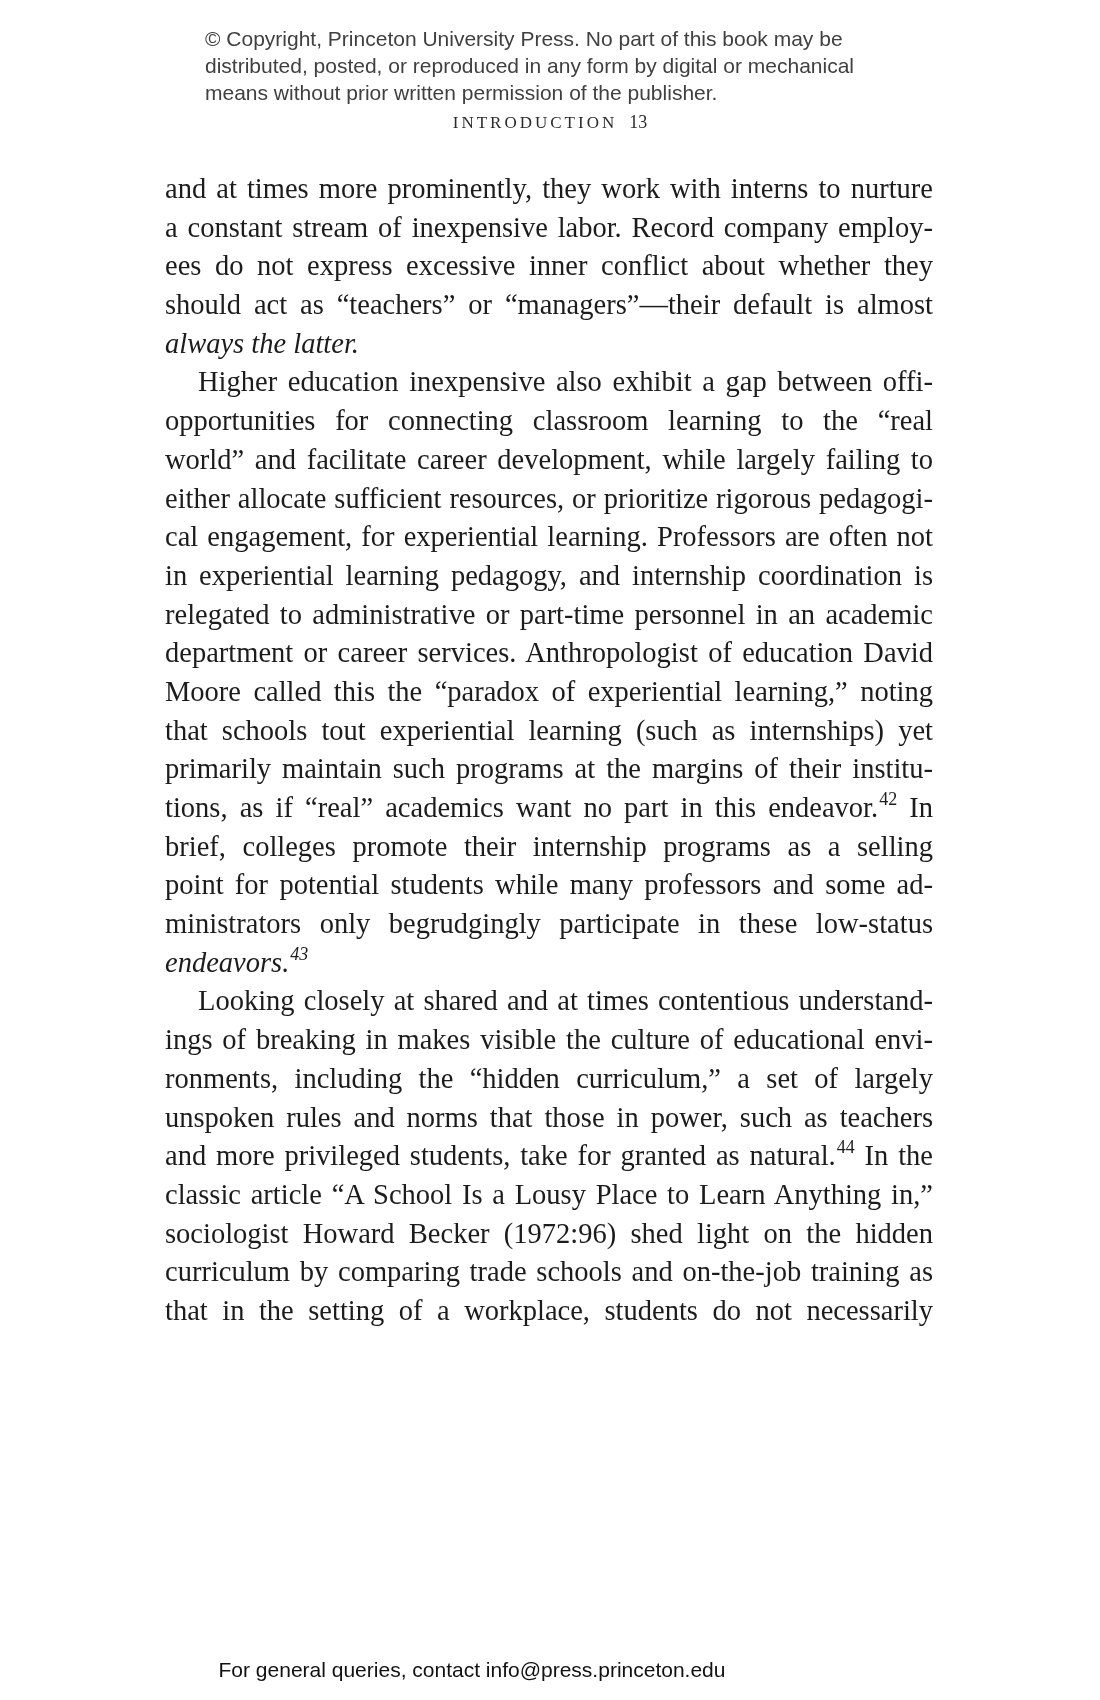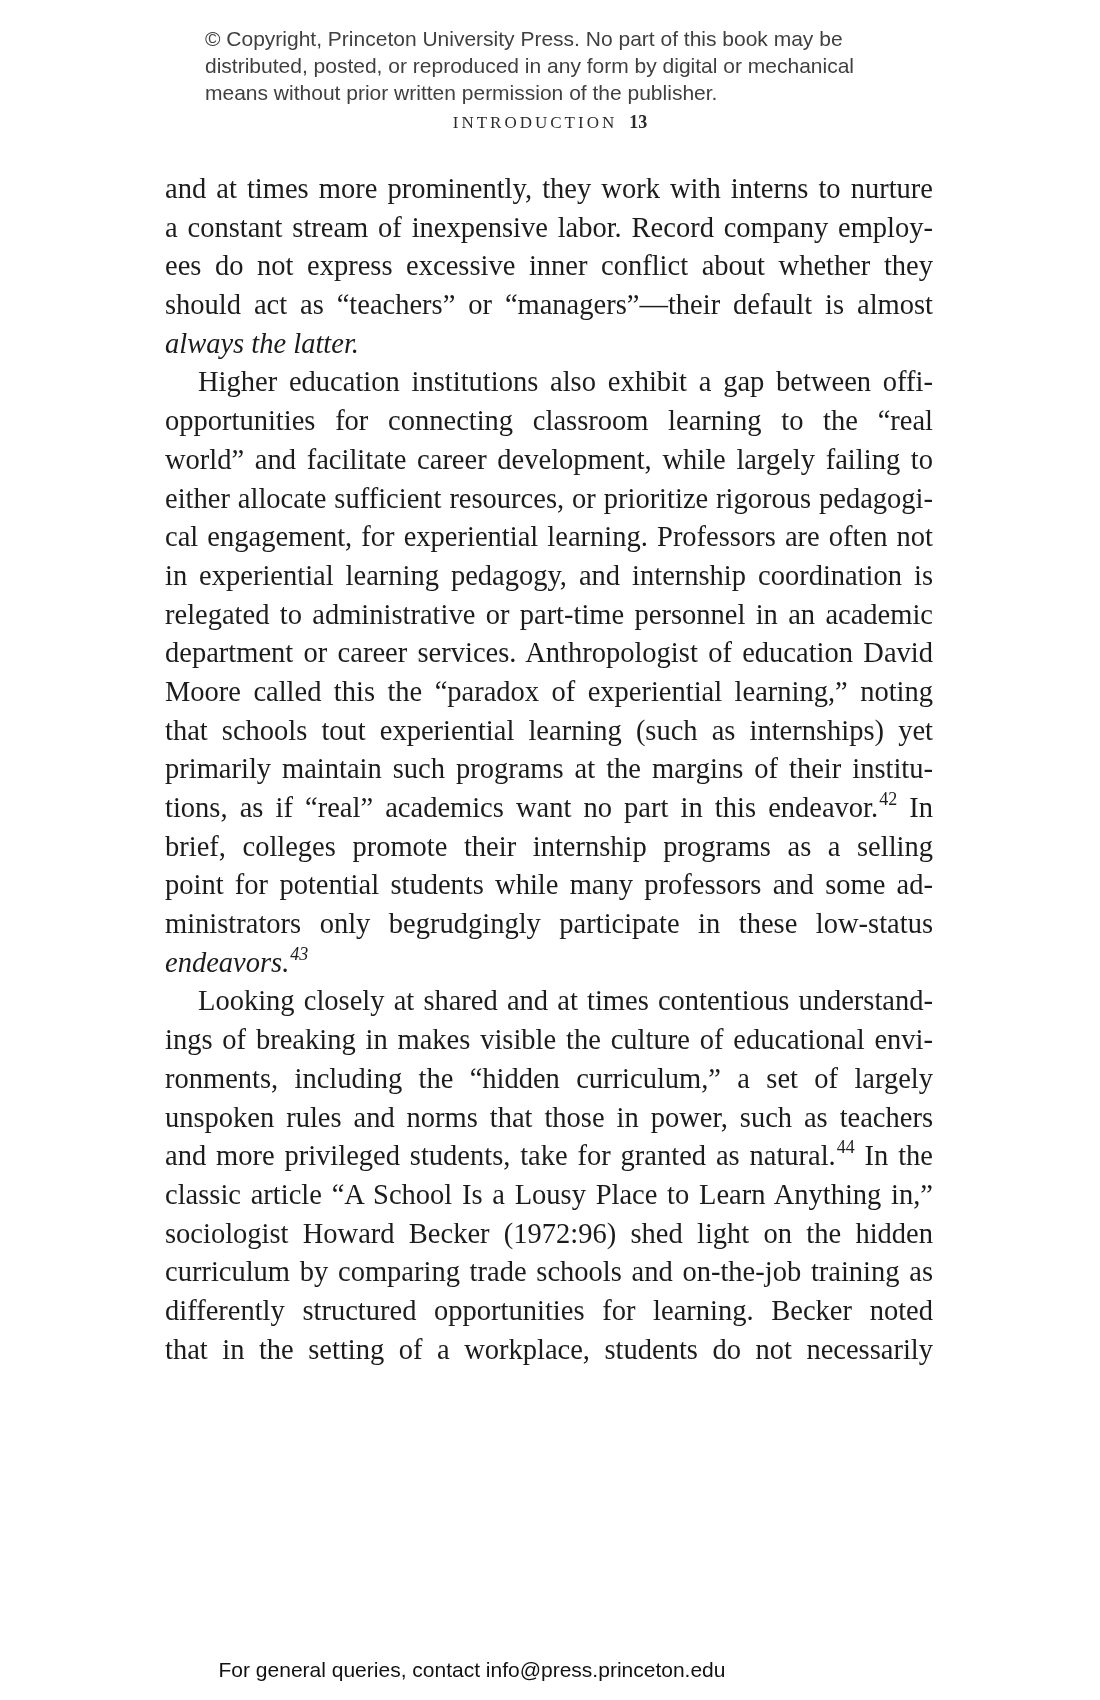--- a/index.html
+++ b/index.html
@@ -34,21 +34,20 @@
       text-align: center;
       font-family: "Liberation Serif", serif;
       font-size: 17px;
       letter-spacing: 3px;
       color: #2a2a2a;
     }
     .running-head .page-num {
       margin-left: 12px;
       letter-spacing: 0;
       font-size: 18px;
-      font-weight: bold;
     }
     .body-text {
       position: absolute;
       left: 165px;
       top: 170px;
       width: 768px;
       font-family: "Liberation Serif", serif;
       font-size: 28.5px;
       line-height: 38.7px;
       color: #1c1c1c;
@@ -97,21 +96,21 @@
 <div class="running-head">
   <span>INTRODUCTION</span><span class="page-num">13</span>
 </div>
 
 <div class="body-text">
   <span class="line">and at times more prominently, they work with interns to nurture</span>
   <span class="line">a constant stream of inexpensive labor. Record company employ-</span>
   <span class="line">ees do not express excessive inner conflict about whether they</span>
   <span class="line">should act as “teachers” or “managers”—their default is almost</span>
   <span class="line last">always the latter.</span>
-  <span class="line indent">Higher education institutions also exhibit a gap between offi-</span>
+  <span class="line indent">Higher education inexpensive also exhibit a gap between offi-</span>
   <span class="line">opportunities for connecting classroom learning to the “real</span>
   <span class="line">world” and facilitate career development, while largely failing to</span>
   <span class="line">either allocate sufficient resources, or prioritize rigorous pedagogi-</span>
   <span class="line">cal engagement, for experiential learning. Professors are often not</span>
   <span class="line">in experiential learning pedagogy, and internship coordination is</span>
   <span class="line">relegated to administrative or part-time personnel in an academic</span>
   <span class="line">department or career services. Anthropologist of education David</span>
   <span class="line">Moore called this the “paradox of experiential learning,” noting</span>
   <span class="line">that schools tout experiential learning (such as internships) yet</span>
   <span class="line">primarily maintain such programs at the margins of their institu-</span>
@@ -121,17 +120,16 @@
   <span class="line">ministrators only begrudgingly participate in these low-status</span>
   <span class="line last"><span>endeavors.</span><sup class="fn">43</sup></span>
   <span class="line indent">Looking closely at shared and at times contentious understand-</span>
   <span class="line">ings of breaking in makes visible the culture of educational envi-</span>
   <span class="line">ronments, including the “hidden curriculum,” a set of largely</span>
   <span class="line">unspoken rules and norms that those in power, such as teachers</span>
   <span class="line"><span>and more privileged students, take for granted as natural.</span><sup class="fn">44</sup><span> In the</span></span>
   <span class="line">classic article “A School Is a Lousy Place to Learn Anything in,”</span>
   <span class="line">sociologist Howard Becker (1972:96) shed light on the hidden</span>
   <span class="line">curriculum by comparing trade schools and on-the-job training as</span>
-  <span class="line">differently structured opportunities for learning. Becker noted</span>
   <span class="line">that in the setting of a workplace, students do not necessarily</span>
 </div>
 
 <div class="footer">For general queries, contact info@press.princeton.edu</div>
 
 </body></html>

